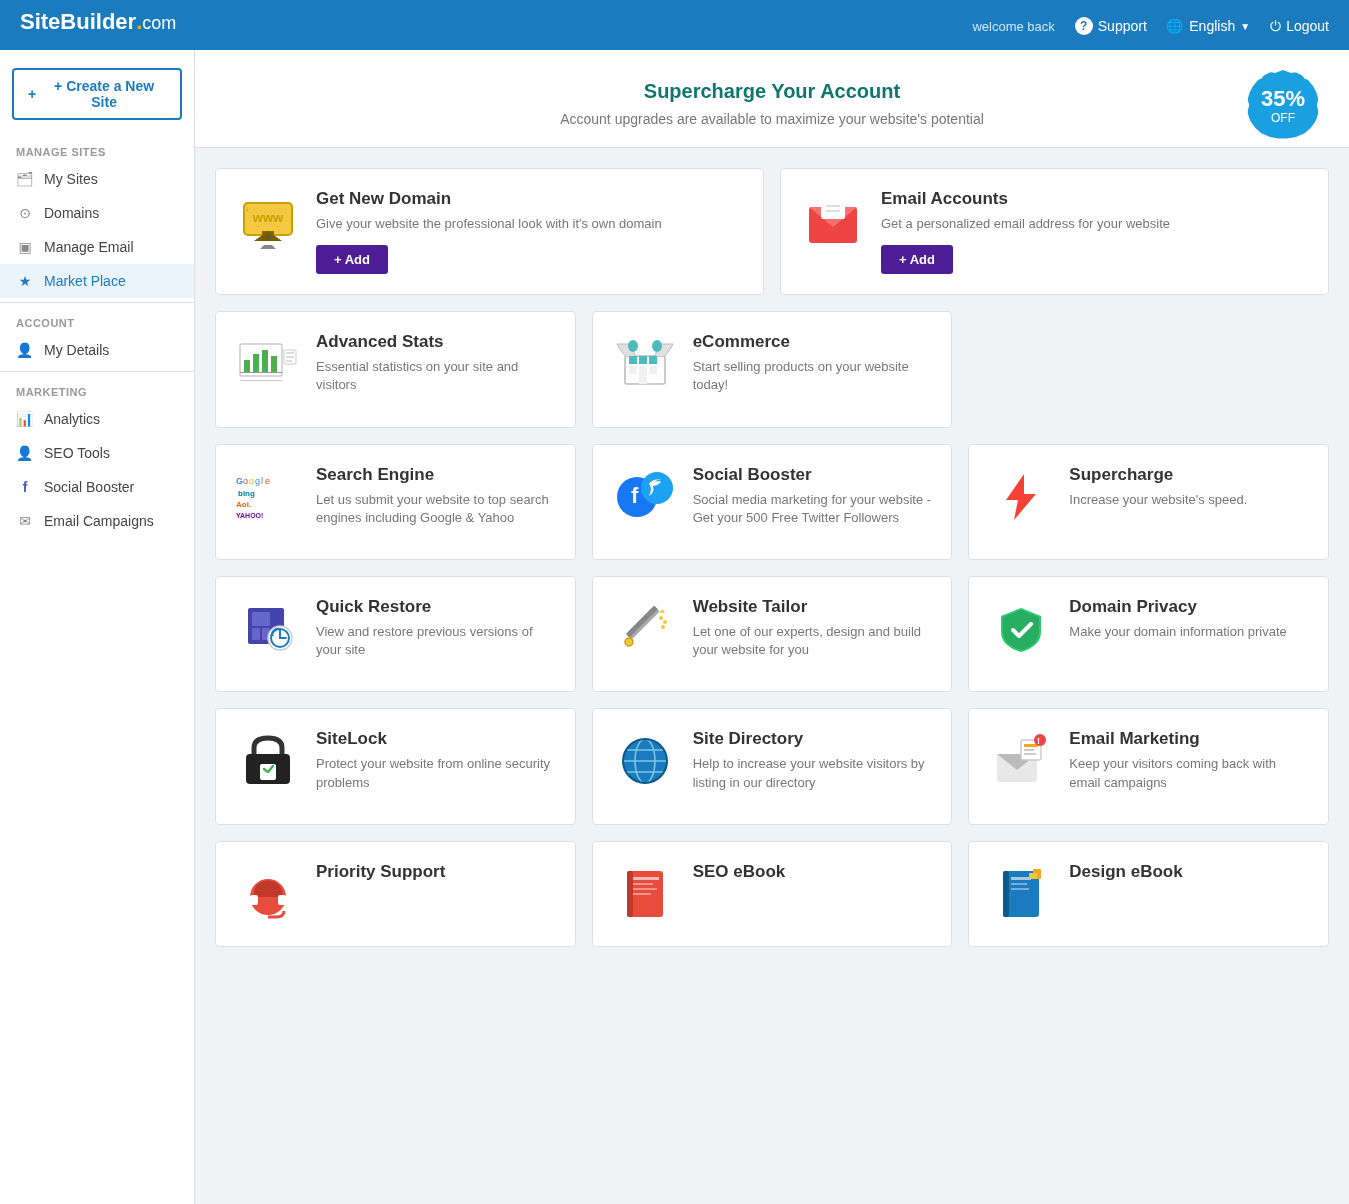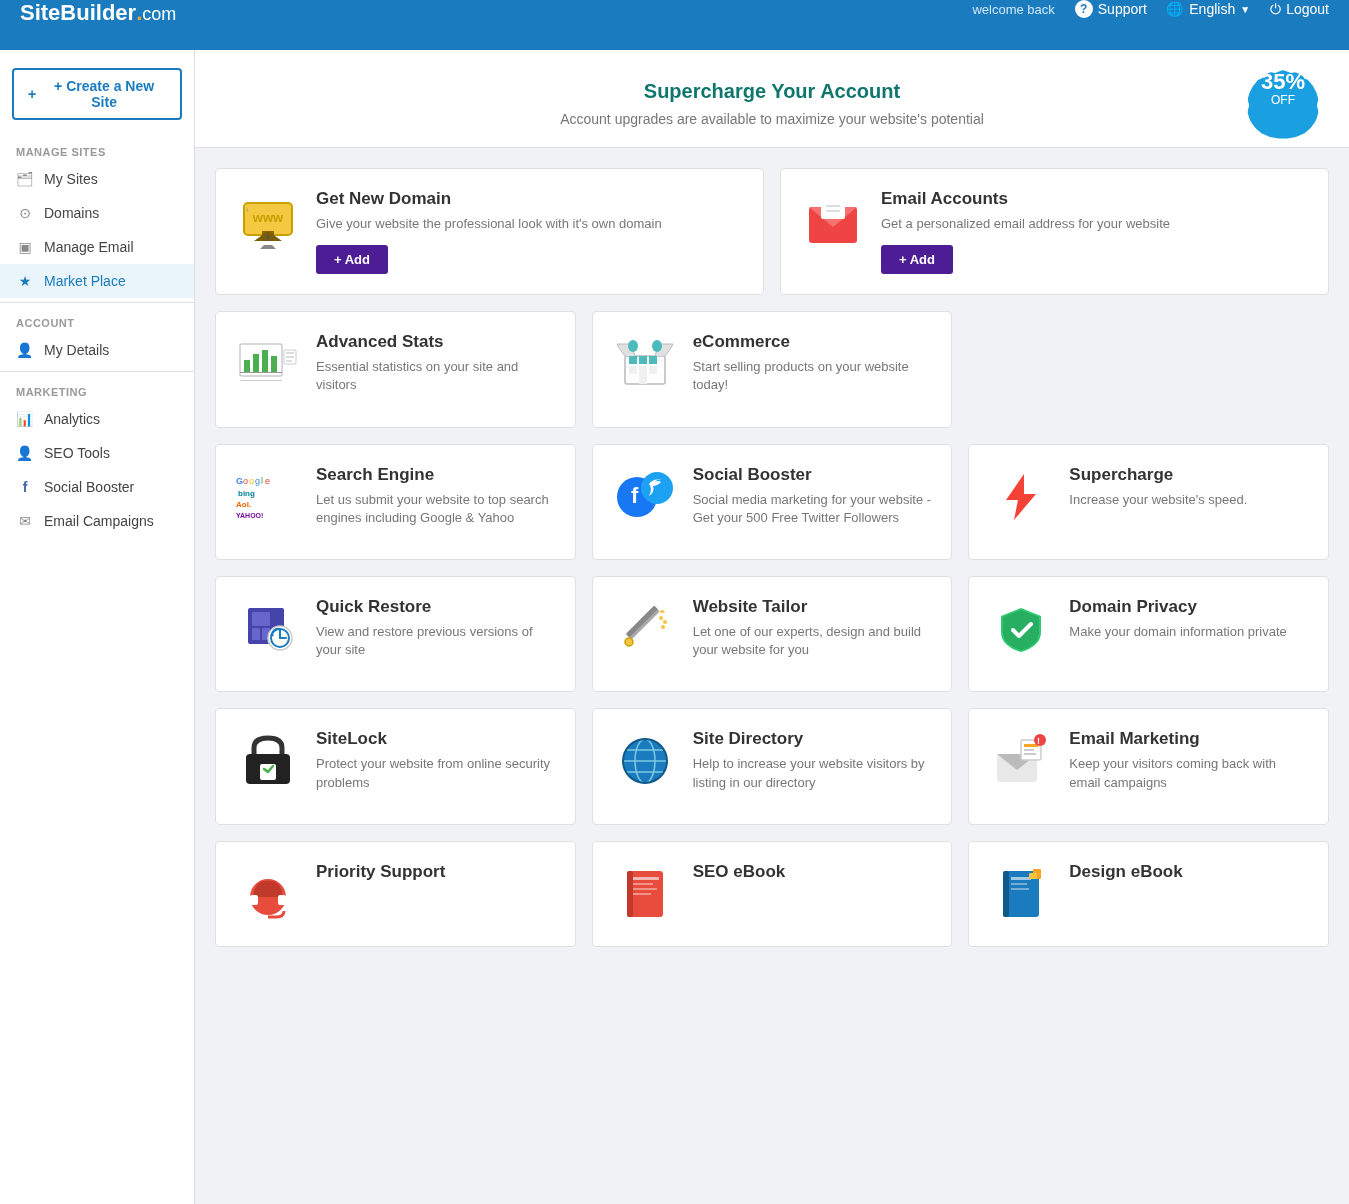--- a/index.html
+++ b/index.html
@@ -2,22 +2,22 @@
 <html><head>
   <meta charset="utf-8">
   <style>
     * { box-sizing: border-box; margin: 0; padding: 0; }
     body { font-family: Arial, sans-serif; background: #f0f2f5; color: #333; }
 
     
     .header {
       background: #1a7bbf;
       display: flex;
-      align-items: flex-start;
-      padding: 0 20px;
+      align-items: flex-end;
+      padding: 15px 20px;
       height: 50px;
       justify-content: space-between;
     }
     .header-logo {
       font-size: 22px;
       font-weight: bold;
       color: #fff;
     }
     .header-logo span.site { color: #fff; }
     .header-logo span.dot { color: #f5a623; }
@@ -131,20 +131,21 @@
       background: #1a9fe0;
       color: #fff;
       font-size: 18px;
       font-weight: bold;
       width: 72px;
       height: 72px;
       border-radius: 50%;
       display: flex;
       flex-direction: column;
       align-items: center;
+      justify-content: center;
       line-height: 1.1;
       clip-path: polygon(50% 0%, 61% 4%, 73% 2%, 80% 12%, 91% 15%, 95% 26%, 100% 37%, 97% 49%, 100% 61%, 95% 72%, 88% 81%, 80% 88%, 68% 93%, 56% 95%, 44% 95%, 32% 93%, 20% 88%, 12% 81%, 5% 72%, 0% 61%, 3% 49%, 0% 37%, 5% 26%, 9% 15%, 20% 12%, 27% 2%, 39% 4%);
     }
     .badge-35off .pct { font-size: 22px; font-weight: 900; }
     .badge-35off .off { font-size: 12px; font-weight: normal; }
 
     
     .cards-grid {
       padding: 20px;
       display: grid;

